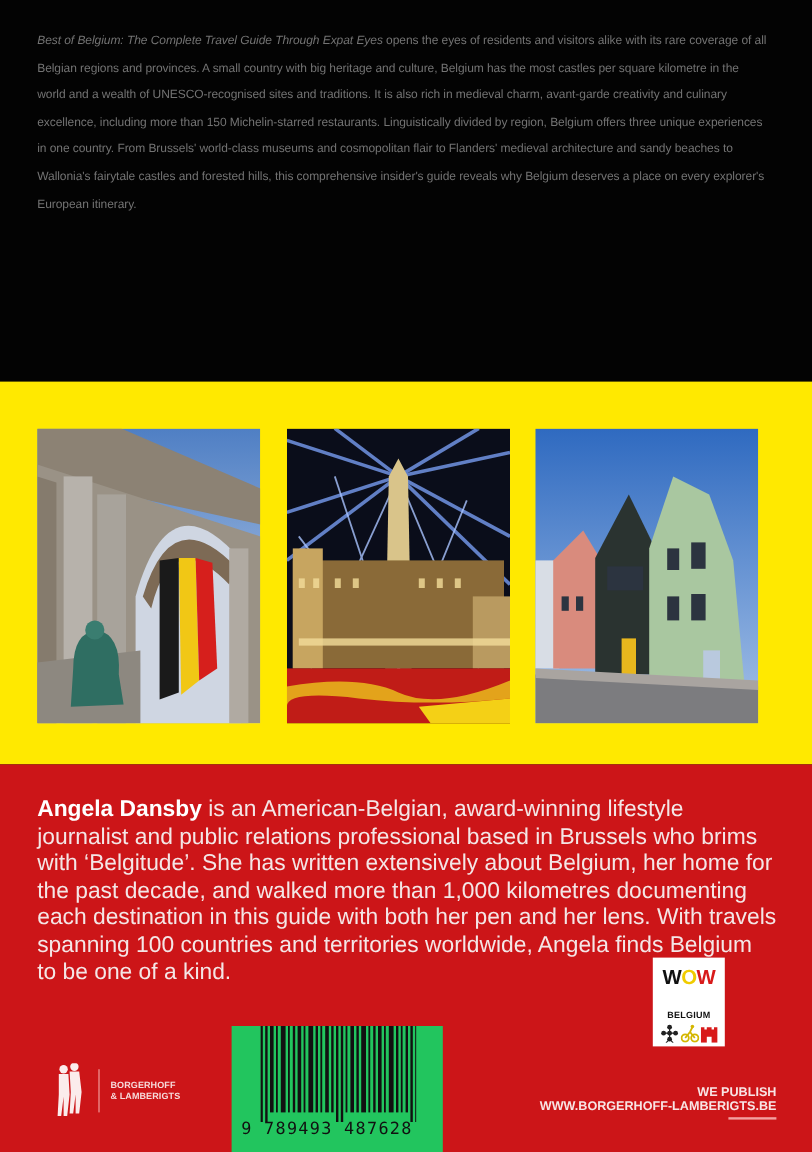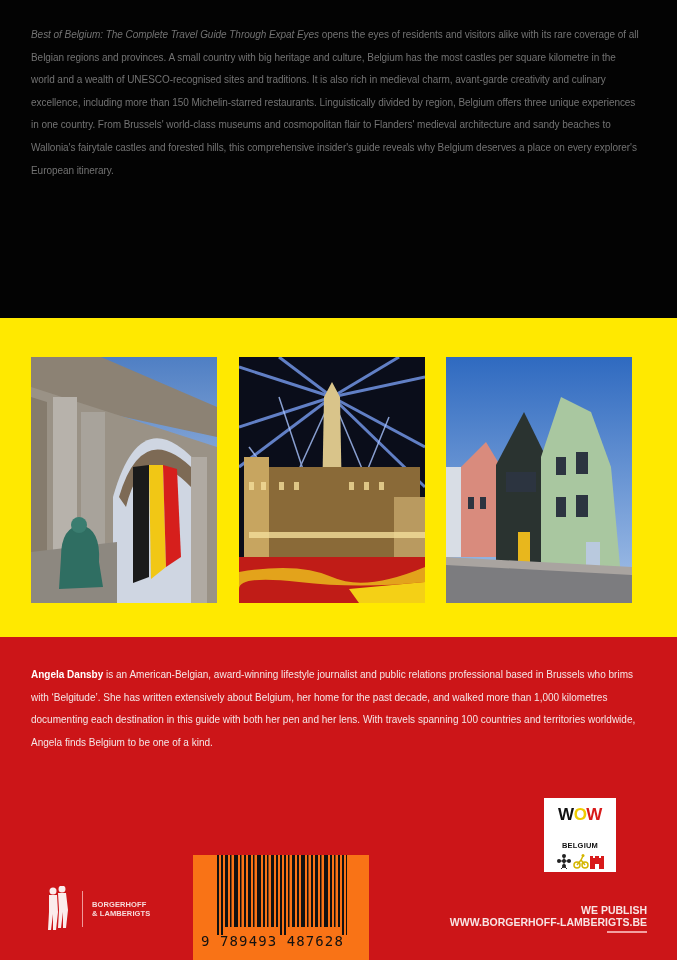--- a/index.html
+++ b/index.html
@@ -20,42 +20,42 @@
   .photo {
     position:absolute; top:357px; width:186px; height:246px; overflow:hidden;
   }
   .photo svg { display:block; width:100%; height:100%; }
   .photo-1 { left:31px; }
   .photo-2 { left:239px; }
   .photo-3 { left:446px; }
 
   .bio {
     position:absolute; left:31px; top:664px; width:616px;
-    color:#f4e6e6; font-size:10px; line-height:22.6px;
+    color:#f4e6e6; font-size:19px; line-height:22.6px;
   }
   .bio b { font-weight:bold; color:#fff; }
 
   .wow {
-    position:absolute; left:544px; top:798px; width:72px; height:74px; background:#fff;
+    position:absolute; left:544px; top:798px; width:60px; height:74px; background:#fff;
     display:flex; flex-direction:column; align-items:center; padding-top:8px;
   }
   .wow-title { font-size:17px; font-weight:900; letter-spacing:-0.5px; line-height:17px; }
   .wow-title .w1 { color:#111; }
   .wow-title .o { color:#f0cc00; }
   .wow-title .w2 { color:#d81a1a; }
   .wow-sub { font-size:7.5px; font-weight:bold; color:#111; margin-top:18px; letter-spacing:0.2px; }
   .wow-icons { margin-top:3px; display:flex; gap:1px; }
 
   .publisher-logo { position:absolute; left:44px; top:886px; display:flex; align-items:center; }
   .pub-figures { width:28px; height:46px; }
   .pub-divider { width:1px; height:36px; background:#f09a9a; margin:0 9px 0 10px; }
   .pub-name { color:#f6dada; font-size:7.5px; font-weight:bold; line-height:9px; letter-spacing:0.1px; }
 
   .barcode {
-    position:absolute; left:193px; top:855px; width:176px; height:105px; background:#f97316;
+    position:absolute; left:193px; top:855px; width:176px; height:105px; background:#22c55e;
   }
   .barcode-bars { position:absolute; left:24px; top:0; width:130px; height:80px; }
   .barcode-num {
     position:absolute; left:8px; top:78px; font-family:"DejaVu Sans Mono", monospace;
     font-size:14px; color:#111; letter-spacing:1.1px; white-space:nowrap;
   }
 
   .pub-right {
     position:absolute; right:30px; top:905px; text-align:right; color:#f8e4e4;
     font-size:10.5px; font-weight:bold; line-height:11.5px;margin-left:48px;

